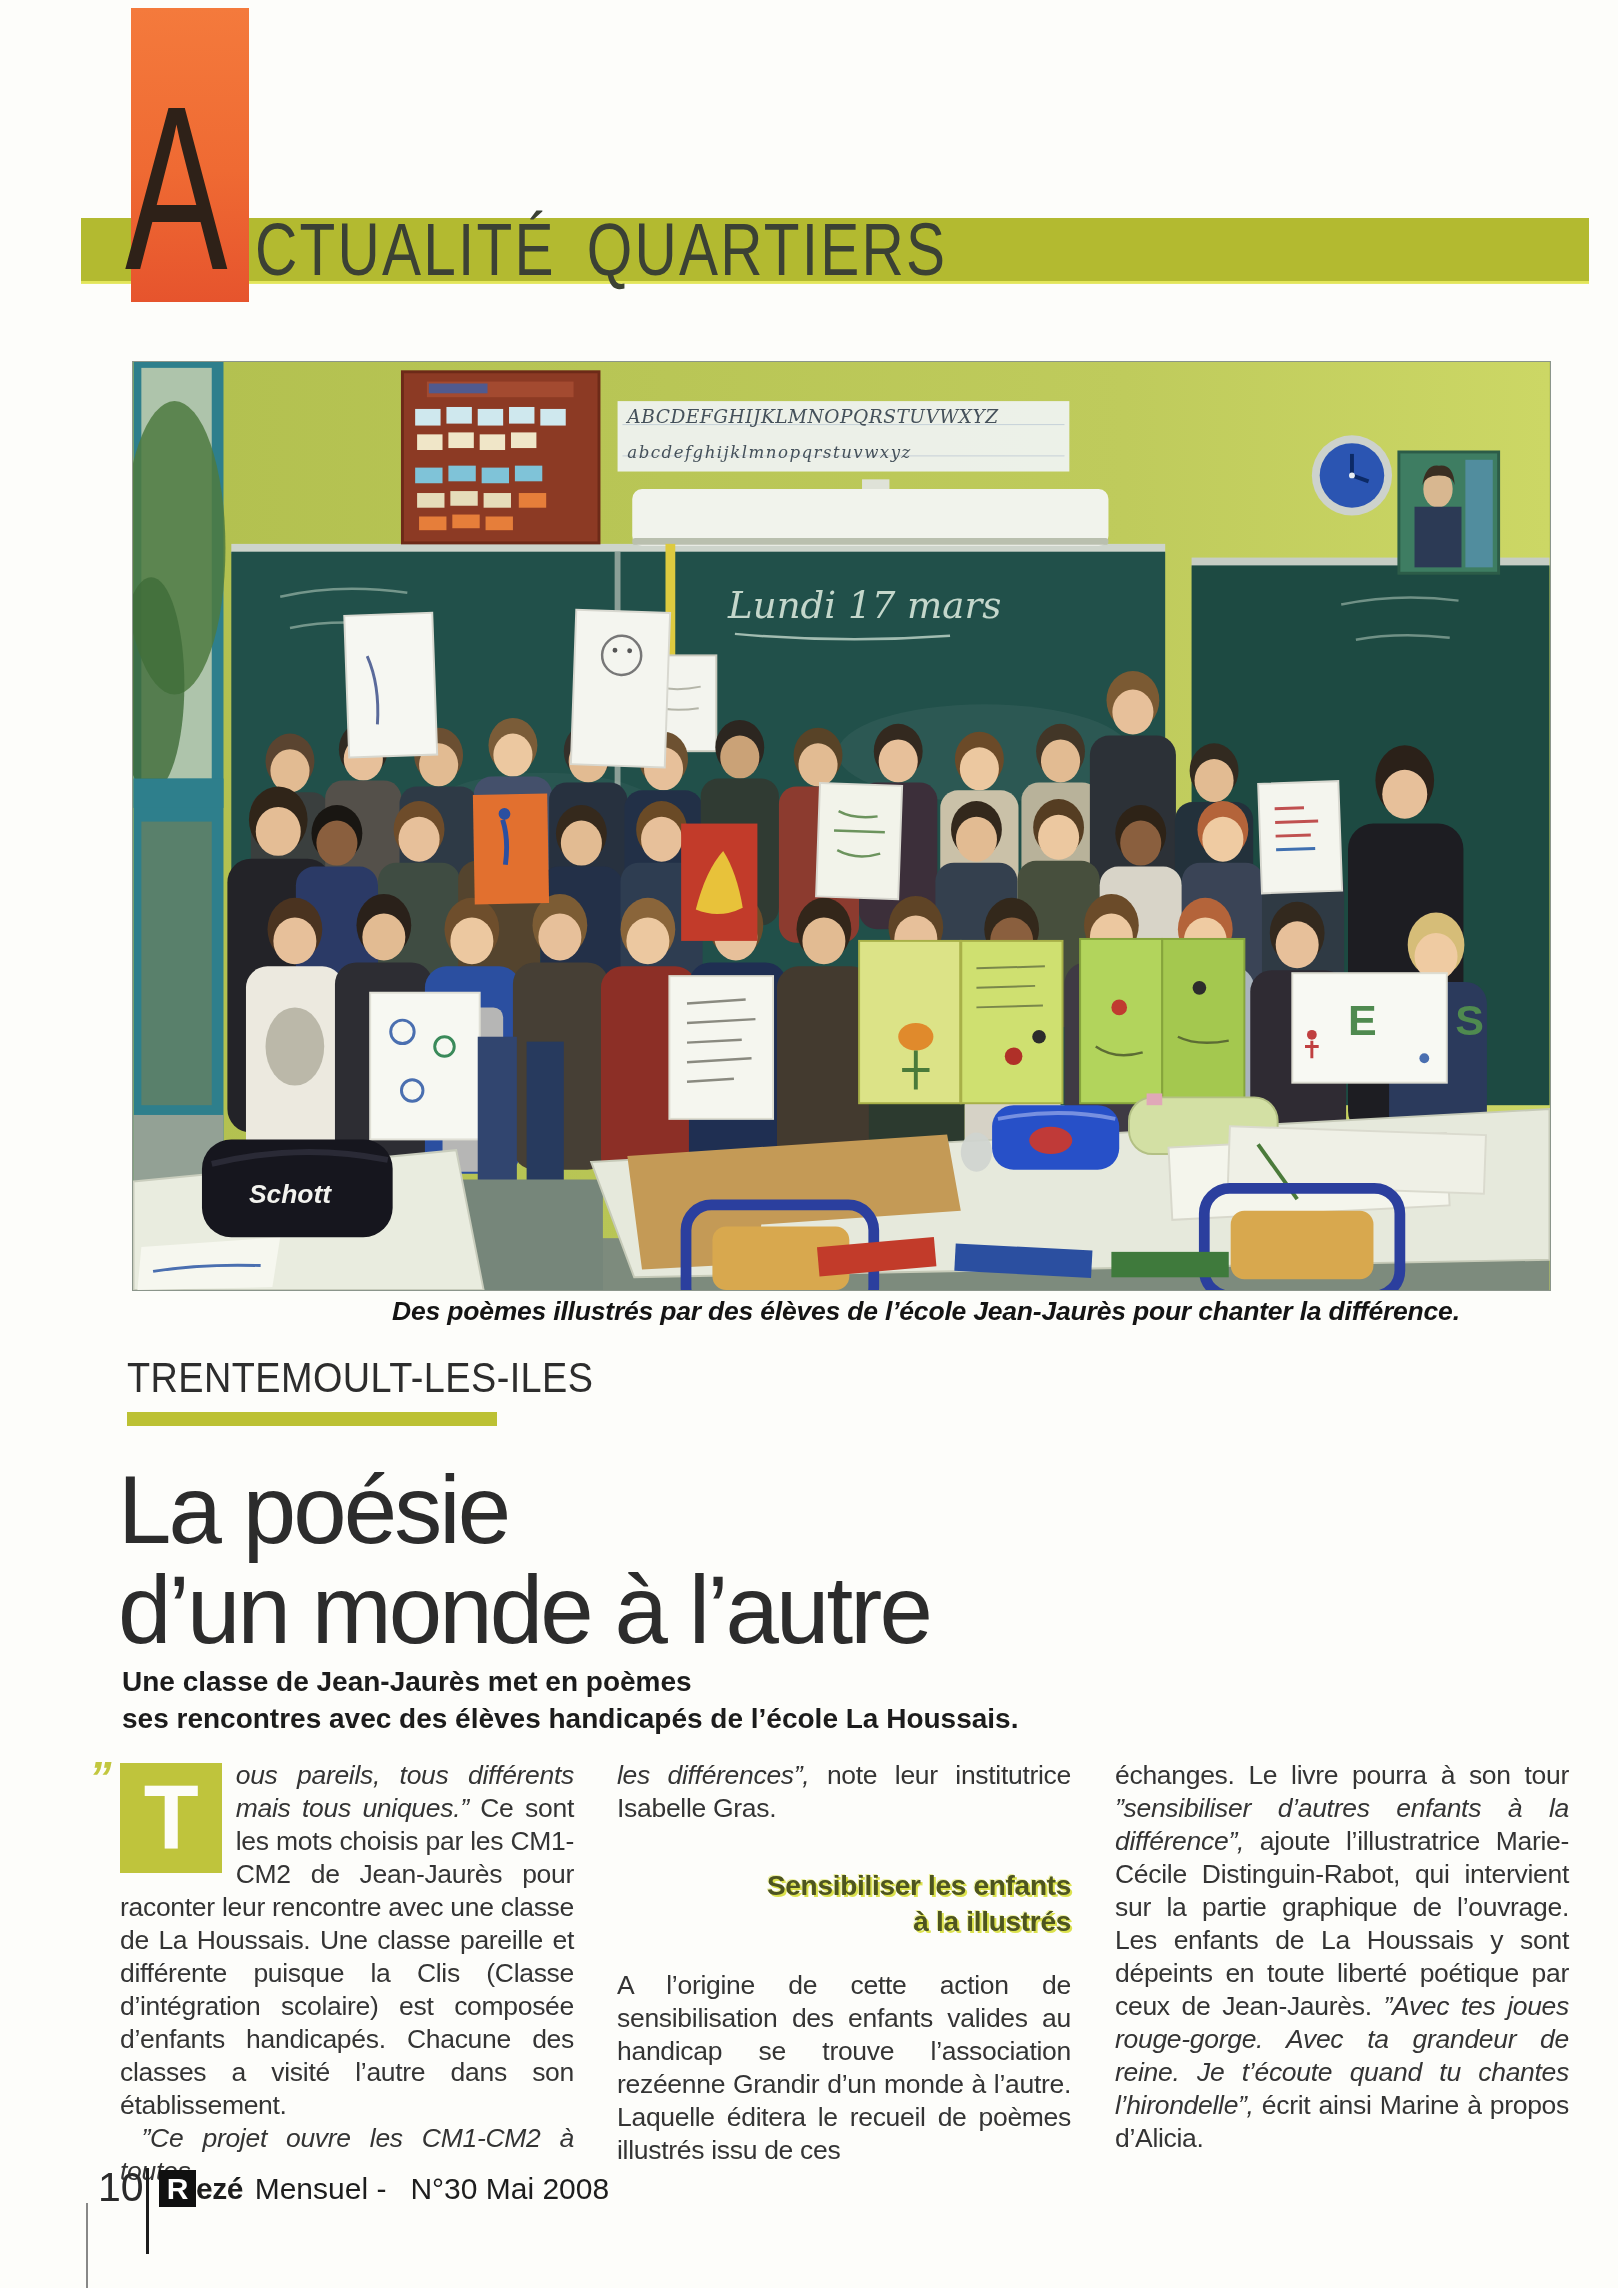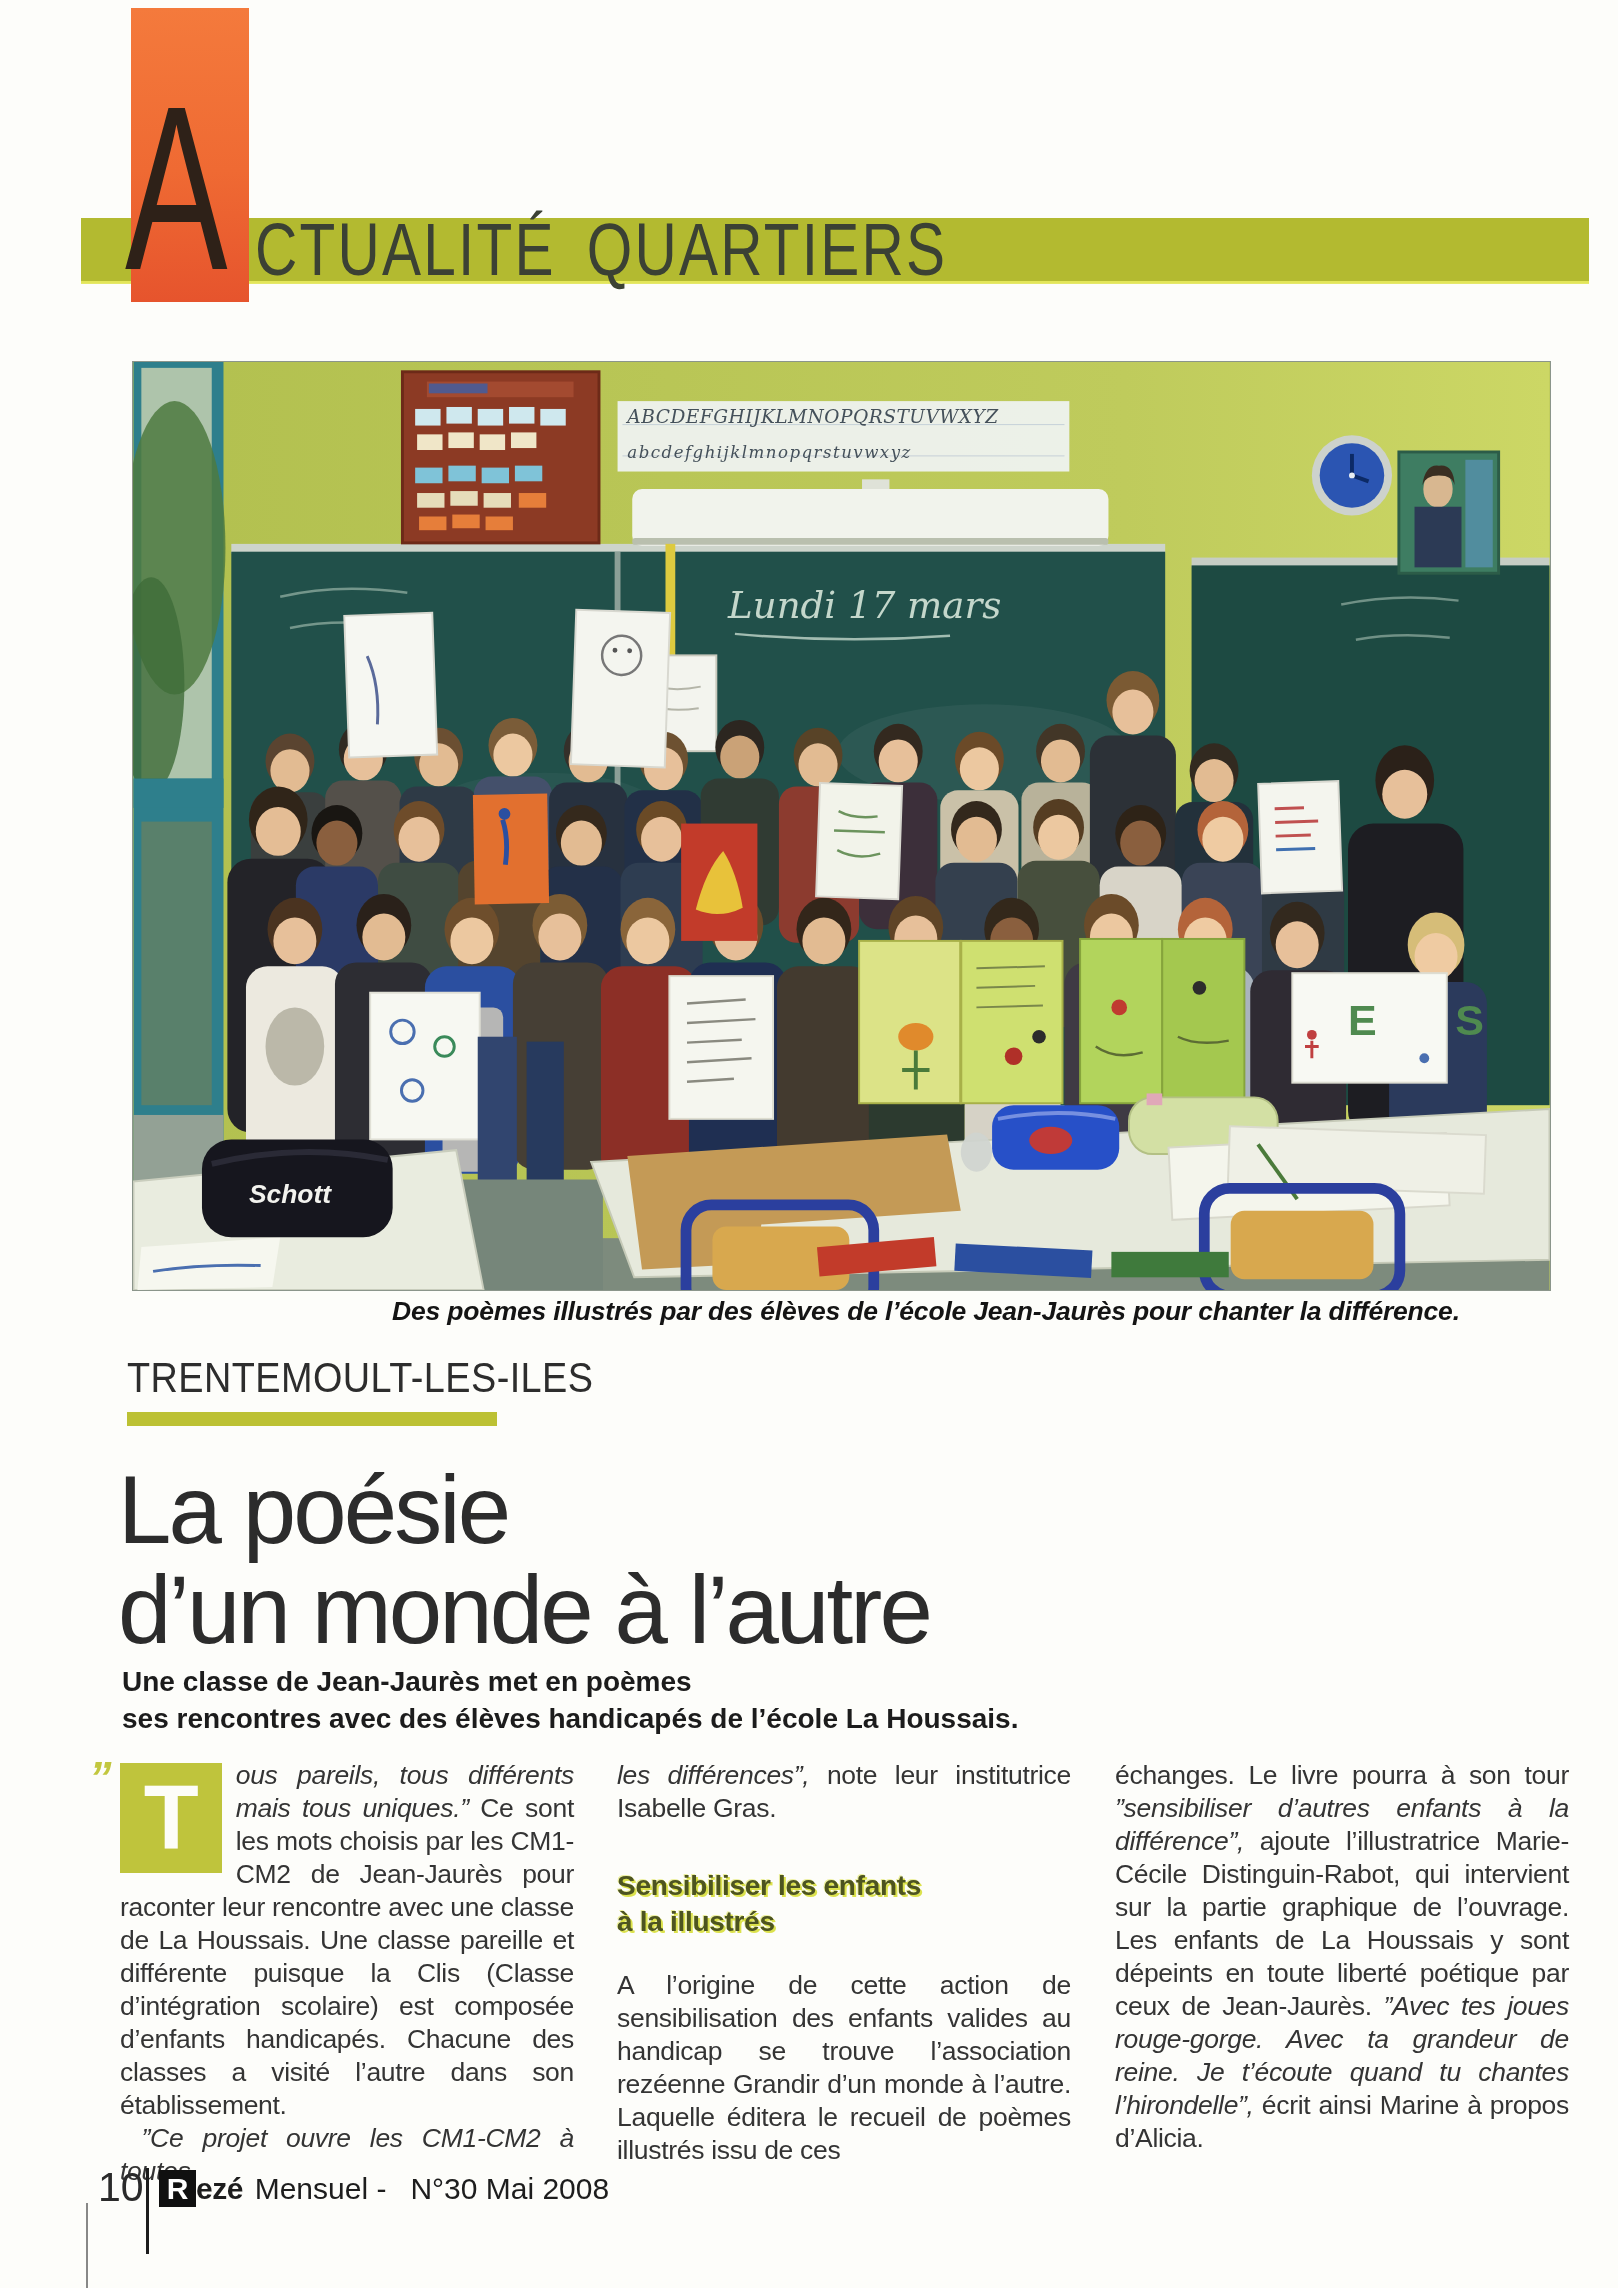--- a/index.html
+++ b/index.html
@@ -35,21 +35,21 @@
         letter-spacing:-0.3px;}
   .col p{margin:0;}
   .col .it{font-style:italic;}
   .dropcap-box{float:left;width:102px;height:110px;margin:3.9px 13.7px 15.7px 0;background:#bfc43c;
         text-align:center;line-height:110px;font-size:90px;font-weight:700;color:#fdfdf8;}
   .openquote{position:absolute;left:-31px;top:-3.9px;font-size:45px;font-weight:700;font-style:italic;
         color:#c2c73e;line-height:1;}
   .p-indent{text-indent:21.6px;}
   .subhead{margin:43px 0 29px 0 !important;font-size:28px;line-height:36px;font-weight:700;
         color:#4d5420;text-shadow:2px 2px 0 rgba(214,221,46,.85),-1px -1px 0 rgba(222,228,70,.5);
-        text-align:left;}
+        text-align:right;}
 
   
   .pageno{left:98px;top:2164px;font-size:41px;color:#2a2a2a;}
   .foot-rule{left:146px;top:2168px;width:2.9px;height:86px;background:#1c1c1c;}
   .foot-line{left:159px;top:2170px;display:flex;align-items:center;font-size:30px;color:#1d1d1d;}
   .logo-r{display:inline-block;width:37px;height:37px;background:#101010;color:#ffffff;text-align:center;
         line-height:37px;font-size:30px;font-weight:700;}
   .logo-rest{font-weight:700;letter-spacing:-0.5px;}
   .foot-label{margin-left:11.8px;}
   .foot-issue{margin-left:24px;}

